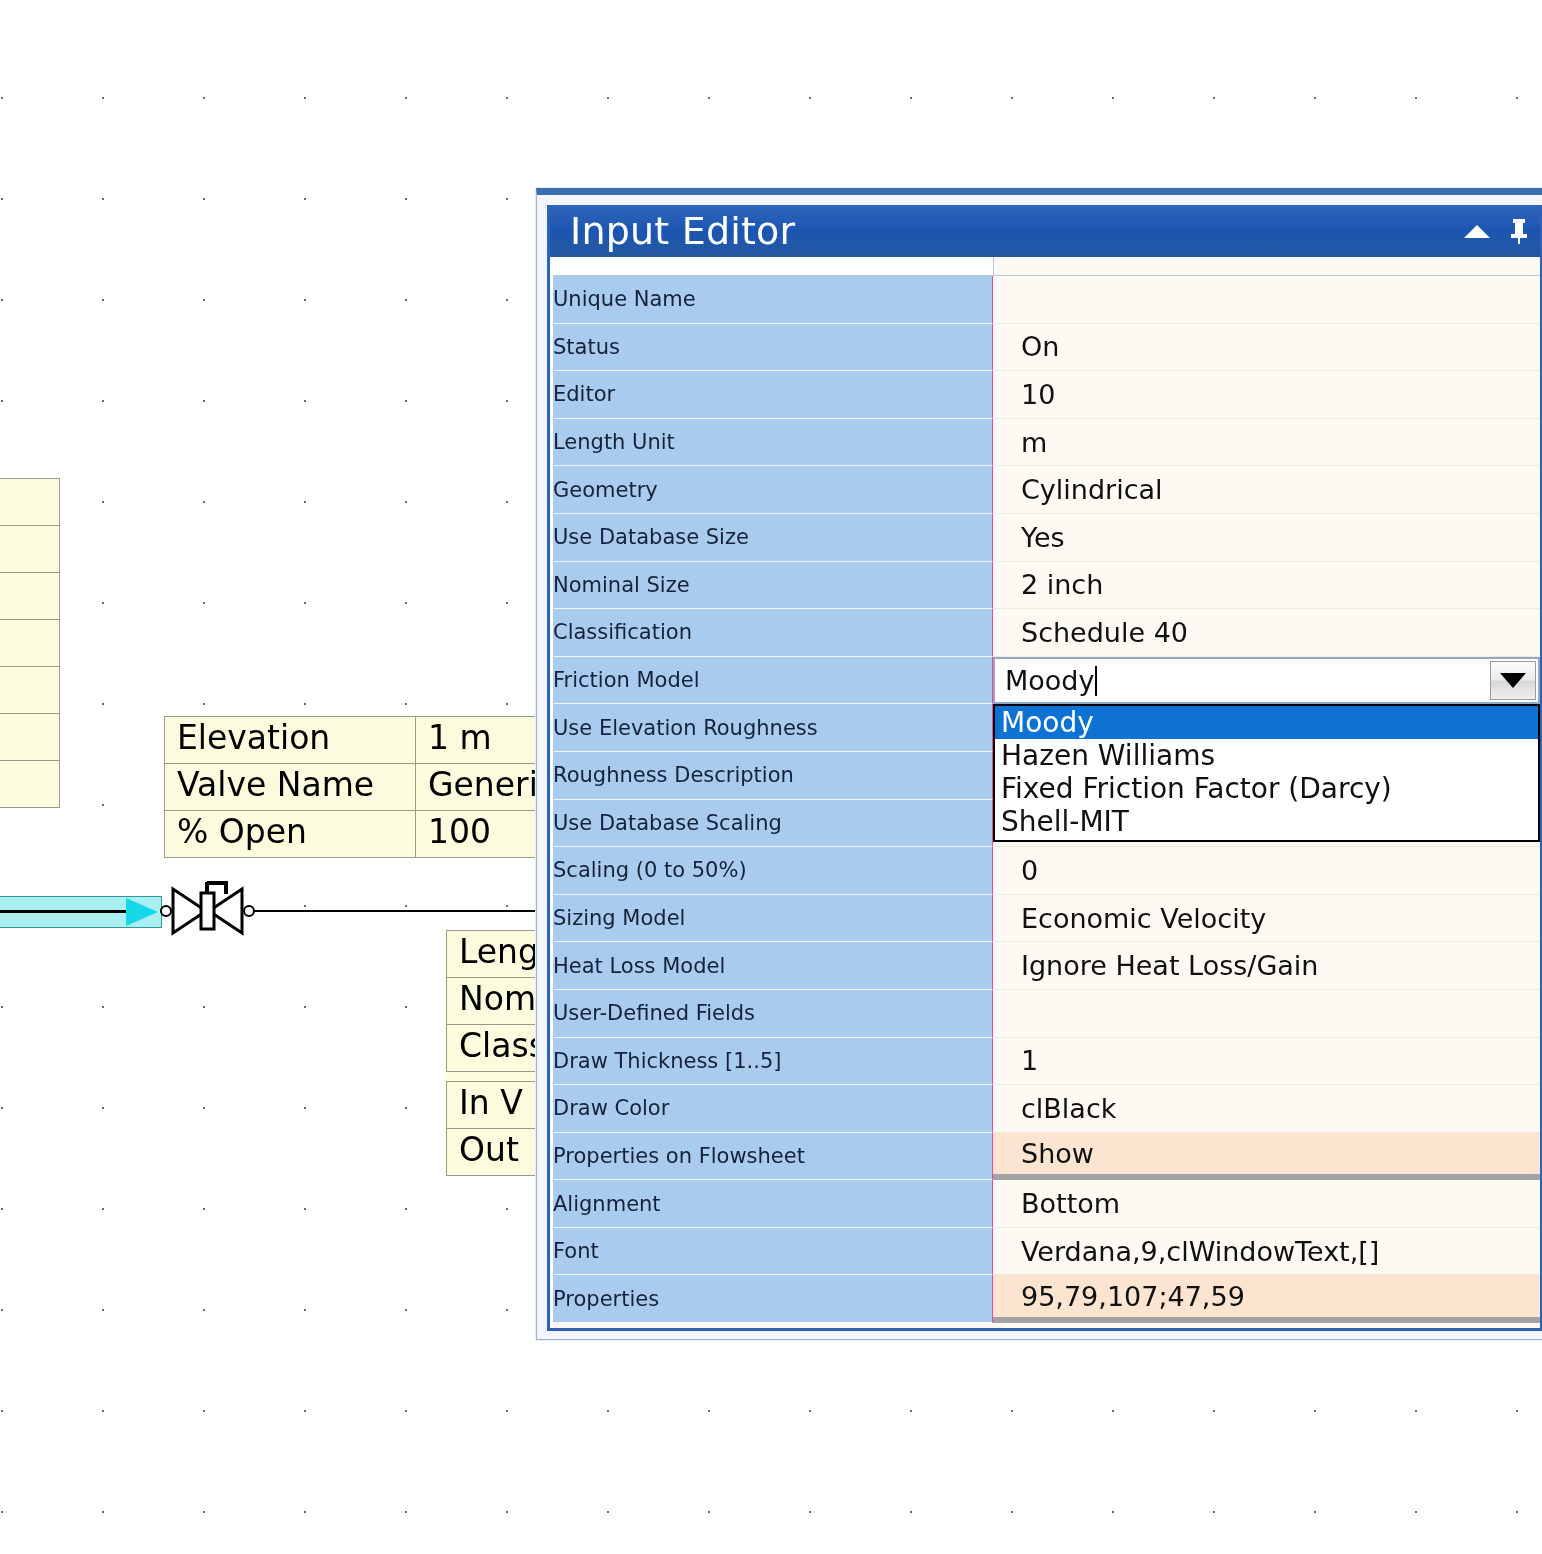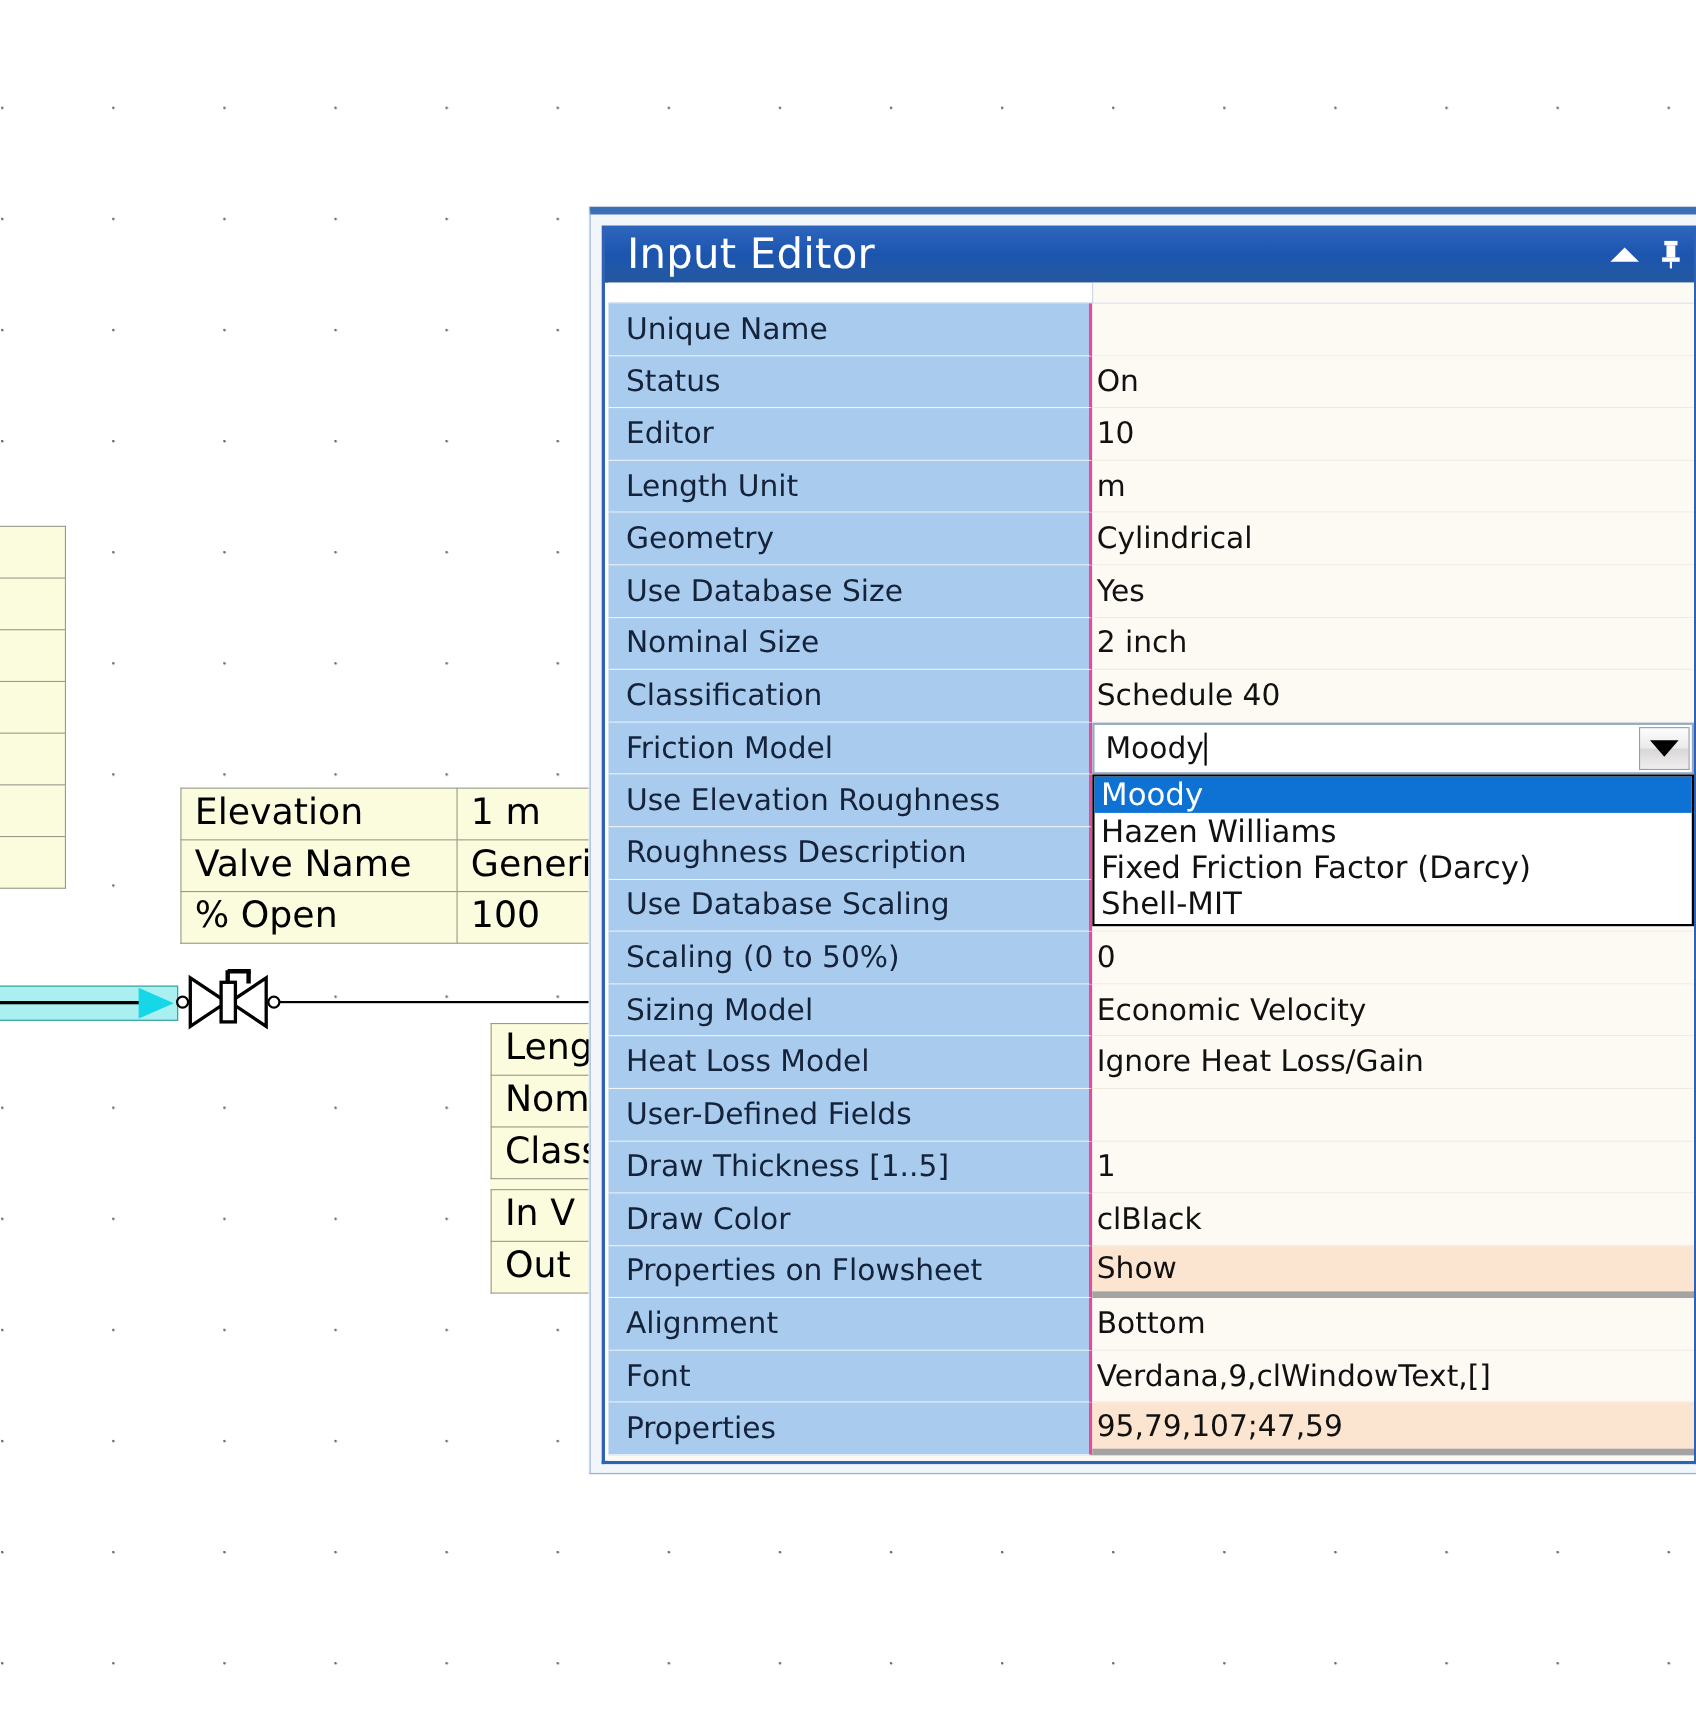--- a/index.html
+++ b/index.html
@@ -151,38 +151,38 @@
     display: flex;
   }
   #grid-head .hc1 { width: 440px; border-right: 1px solid #b9c9dd; }
   #grid-head .hc2 { flex: 1; background:#fdfaf4; }
 
   .row { display: flex; height: 47.6px; box-sizing: border-box; }
   .cell-k {
     width: 440px;
     background: #a8cbee;
     border-bottom: 1px solid #f0f4f9;
-    border-right: 3px solid #ec4899;
-    box-sizing: border-box;
-    font-size: 27px;
+    border-right: 1px solid #ec4899;
+    box-sizing: border-box;
+    font-size: 21px;
     color: #15233a;
-    padding-left: 16px;
+    padding-left: 0;
     display: flex;
     align-items: center;
     white-space: nowrap;
     overflow: hidden;
   }
   .cell-v {
     flex: 1;
     background: #fdfaf4;
     border-bottom: 1px solid #efeadd;
     box-sizing: border-box;
     font-size: 27px;
     color: #111;
-    padding-left: 4px;
+    padding-left: 28px;
     display: flex;
     align-items: center;
     white-space: nowrap;
     overflow: hidden;
     position: relative;
   }
   .cell-v.hl { background: #fbe5d0; border-bottom: 6px solid #a3a3a3; }
   .row.editing .cell-v {
     background: #ffffff;
     border: 2px solid #8fa9c6;

